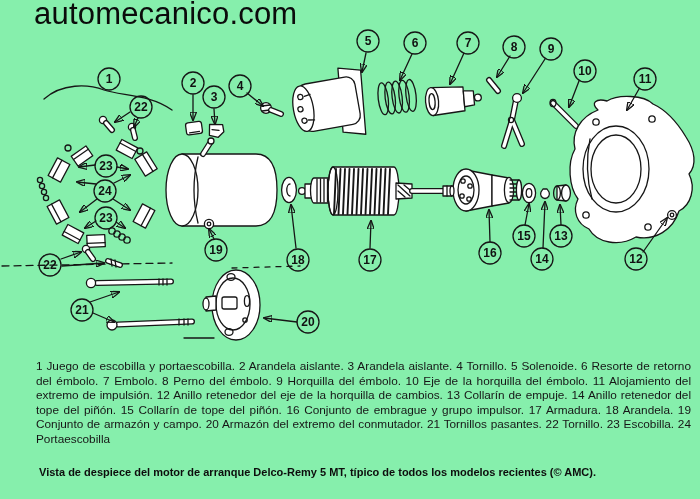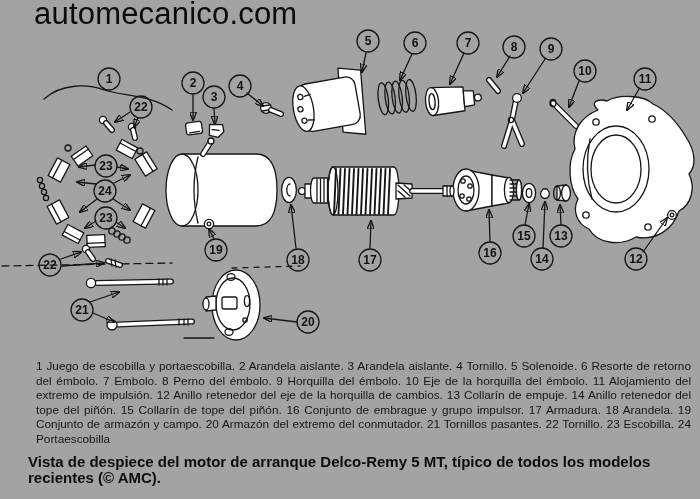--- a/index.html
+++ b/index.html
@@ -1,24 +1,24 @@
 <!DOCTYPE html>
 <html><head>
 <meta charset="utf-8">
 <style>
   html,body{margin:0;padding:0;background:#fff;}
-  .page{position:relative;width:700px;height:499px;background:#a3a3a3;overflow:hidden;
+  .page{position:relative;width:700px;height:499px;background:#86efac;overflow:hidden;
         font-family:"Liberation Sans",sans-serif;color:#151515;}
   .site-title{position:absolute;left:34px;top:-4px;font-size:31px;letter-spacing:.2px;
         color:#0b0b0b;font-family:"Liberation Sans",sans-serif;}
   svg.diagram{position:absolute;left:0;top:0;}
   .parts-list{position:absolute;left:24px;top:347px;width:655px;margin:12px;
         font-size:11.8px;line-height:14.6px;text-align:justify;color:#161616;}
-  .caption{position:absolute;left:24px;top:450px;width:660px;margin:4px;
-        font-size:15px;line-height:15.5px;font-weight:700;color:#0d0d0d;}
+  .caption{position:absolute;left:24px;top:450px;width:660px;margin:15px;
+        font-size:11px;line-height:15.5px;font-weight:700;color:#0d0d0d;}
   
   .art path,.art rect,.art line,.art ellipse,.art circle,.art polyline{
         stroke:#161616;stroke-width:1.3;fill:none;stroke-linecap:round;stroke-linejoin:round;}
   .art .fillw{fill:#ffffff;}
   .art .thick{stroke-width:6;}
   .art .tube-core{stroke:#ffffff;stroke-width:3.4;}
   .art .hatch{stroke-width:1.9;}
   .callout-circle{fill:#ffffff;stroke:#161616;stroke-width:1.5;}
   .callout-text{font-family:"Liberation Sans",sans-serif;font-size:12px;font-weight:700;
         fill:#111;text-anchor:middle;}

